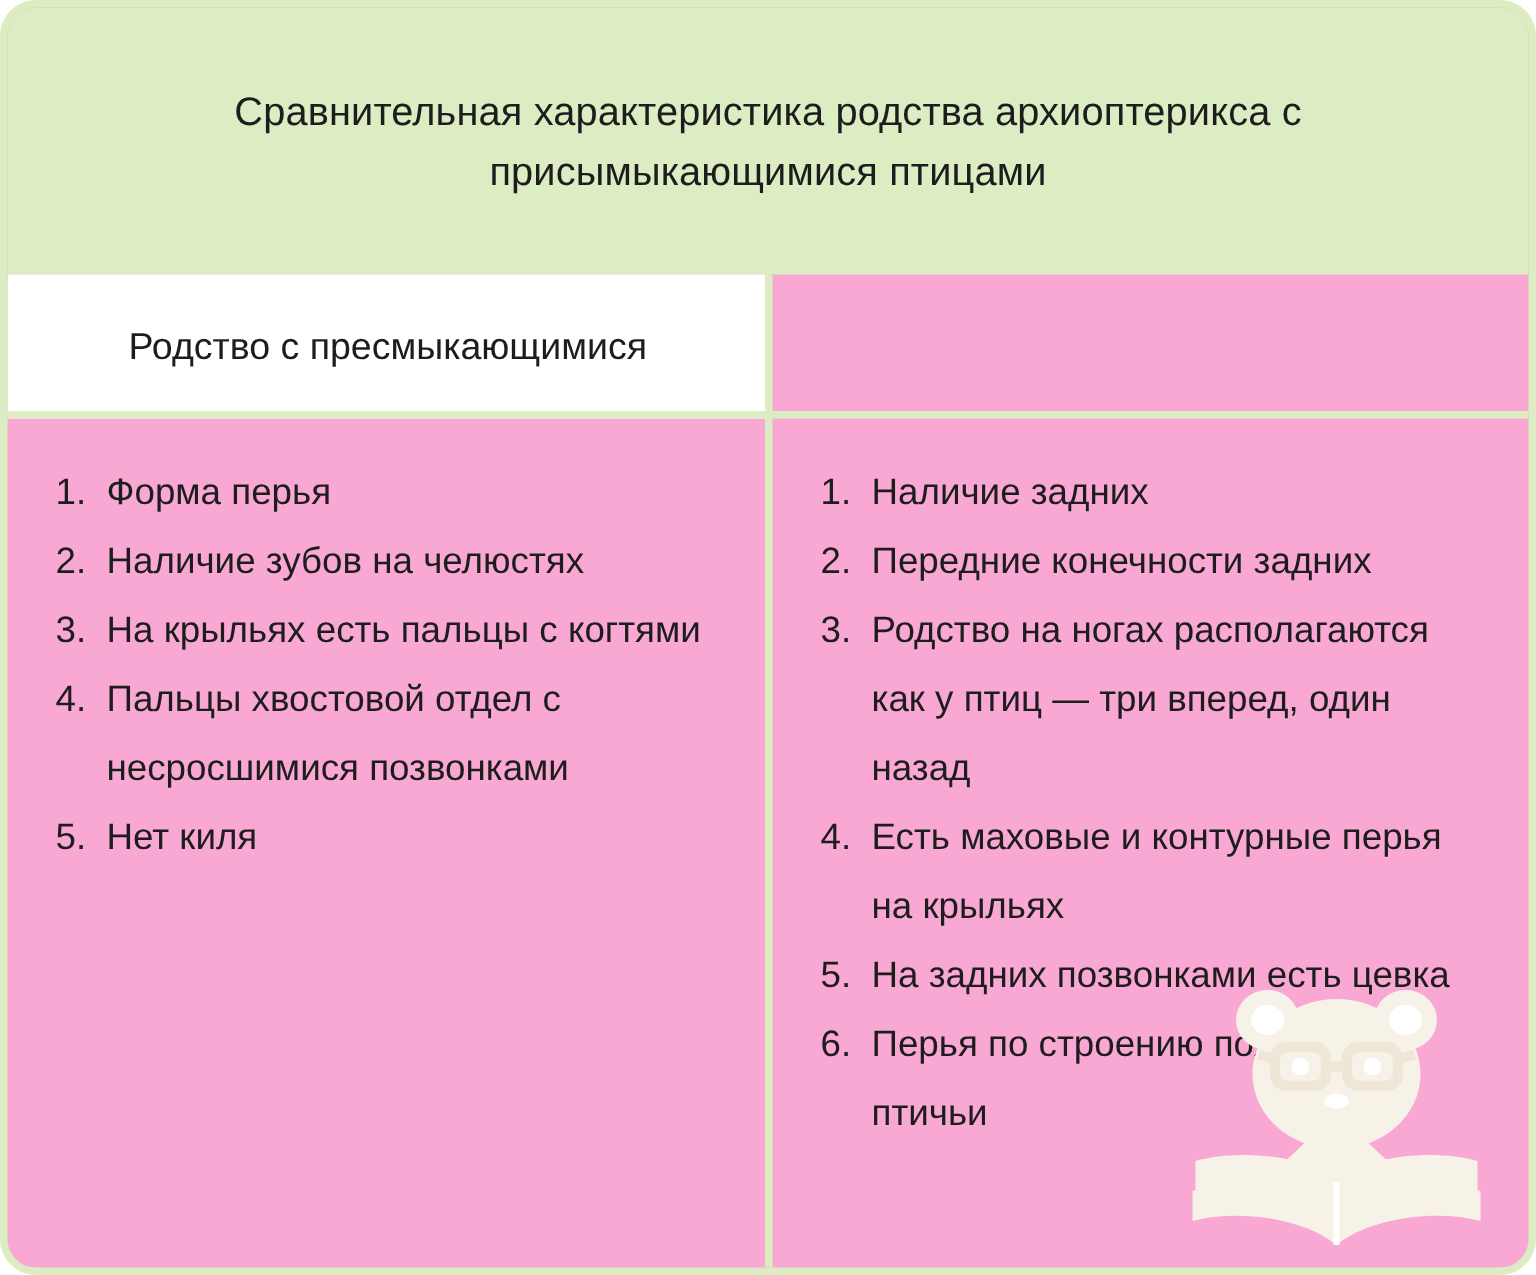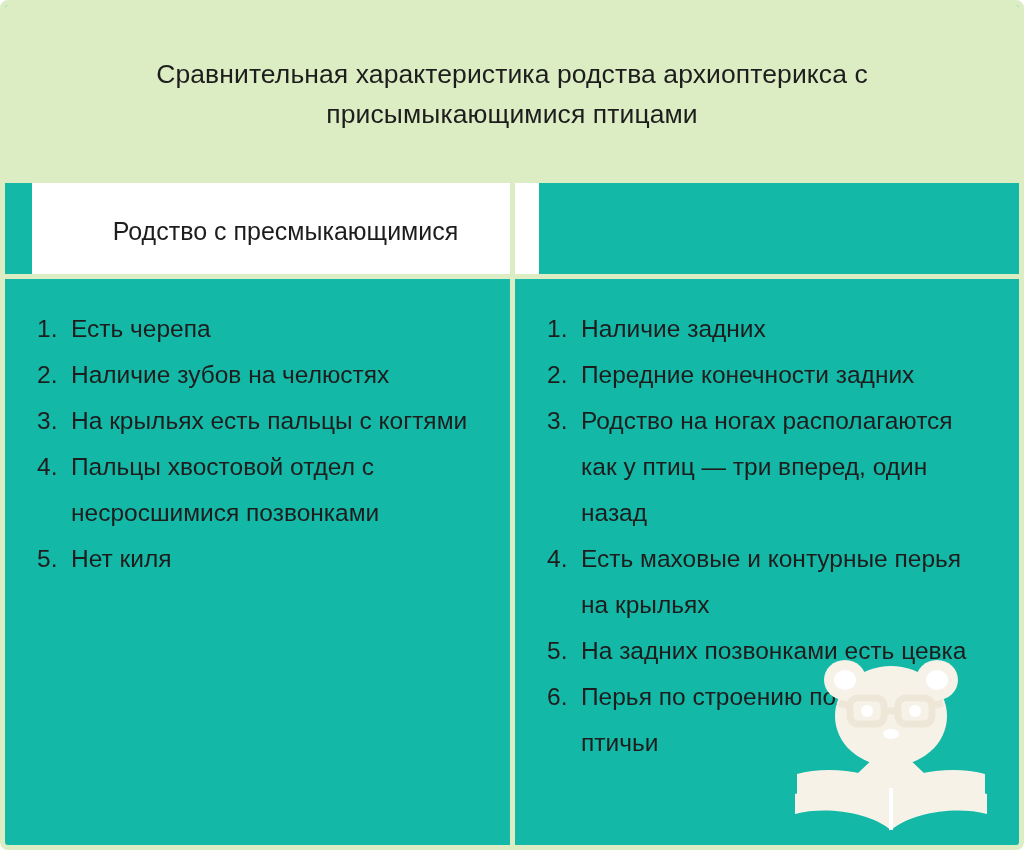--- a/index.html
+++ b/index.html
@@ -24,23 +24,23 @@
   }
 
   
   .card {
     position: absolute;
     left: 0;
     top: 0;
     width: 1024px;
     height: 850px;
     box-sizing: border-box;
-    border-radius: 8px;
+    border-radius: 24px;
     border: 5px solid #dcedc3;
-    background: #14b8a6;
+    background: #f9a8d4;
     overflow: hidden;
   }
 
   
   .title-band {
     position: absolute;
     left: 0;
     top: 0;
     width: 1014px;
     height: 178px;
@@ -72,21 +72,21 @@
   .head-cell {
     box-sizing: border-box;
     display: flex;
     align-items: center;
     justify-content: center;
     height: 96px;
     font-size: 25px;
     color: #1d1d1d;
     background: #ffffff;
   }
-  .head-cell.left  { width: 507px; margin-left: 27px; }
+  .head-cell.left  { width: 507px; }
   .head-cell.right { width: 507px; }
 
   
   .h-divider {
     position: absolute;
     left: 0;
     top: 269px;
     width: 1014px;
     height: 5px;
     background: #dcedc3;
@@ -170,21 +170,21 @@
 
     <div class="h-divider"></div>
     <div class="v-divider"></div>
 
     <div class="body-row">
 
       <div class="body-cell left">
         <ul class="item-list">
           <li class="item">
             <span class="item-num">1.</span>
-            <span class="item-text">Есть черепа</span>
+            <span class="item-text">Форма перья</span>
           </li>
           <li class="item">
             <span class="item-num">2.</span>
             <span class="item-text">Наличие зубов на челюстях</span>
           </li>
           <li class="item">
             <span class="item-num">3.</span>
             <span class="item-text">На крыльях есть пальцы с когтями</span>
           </li>
           <li class="item">

